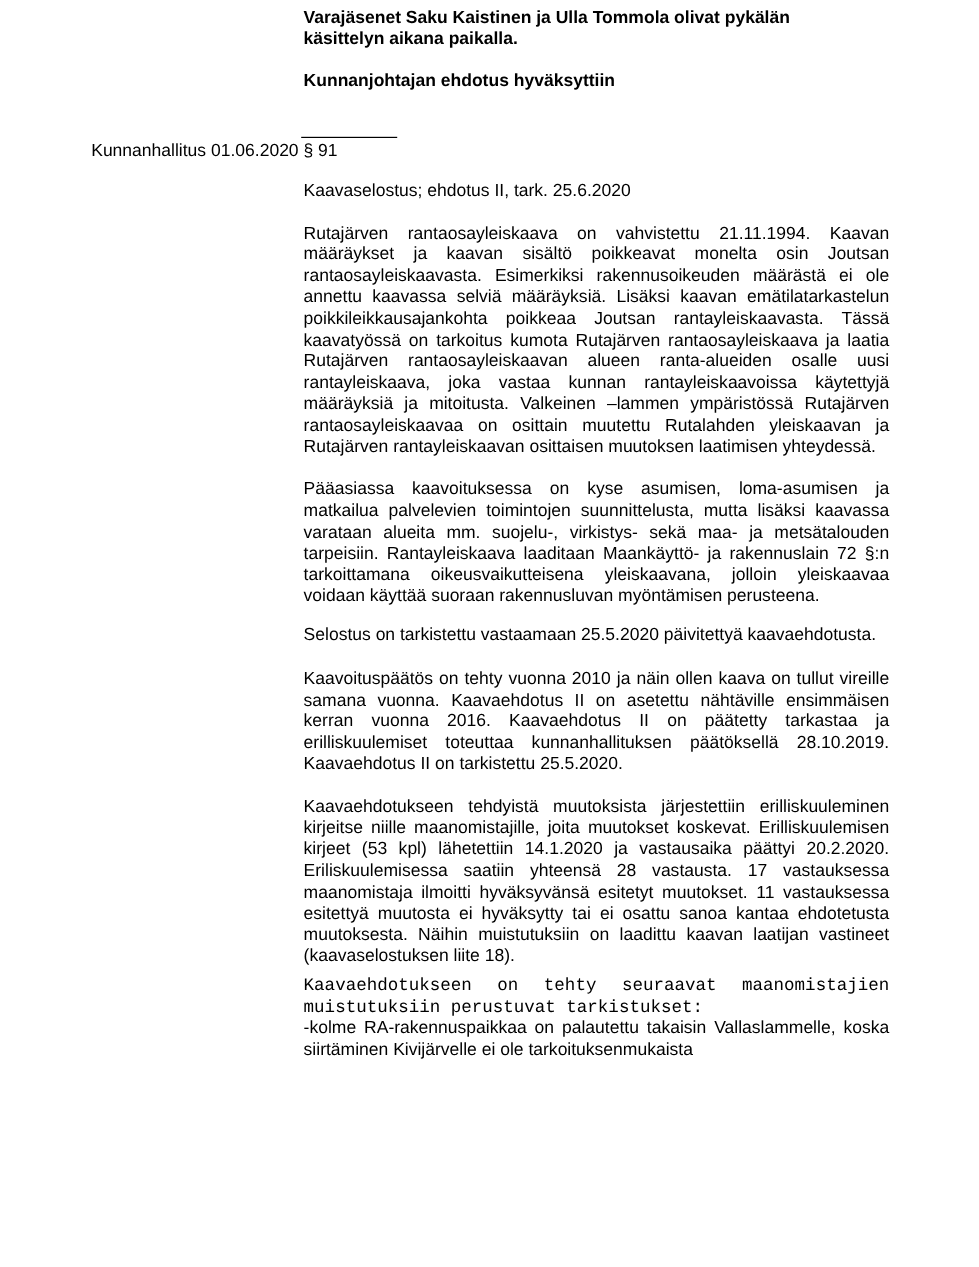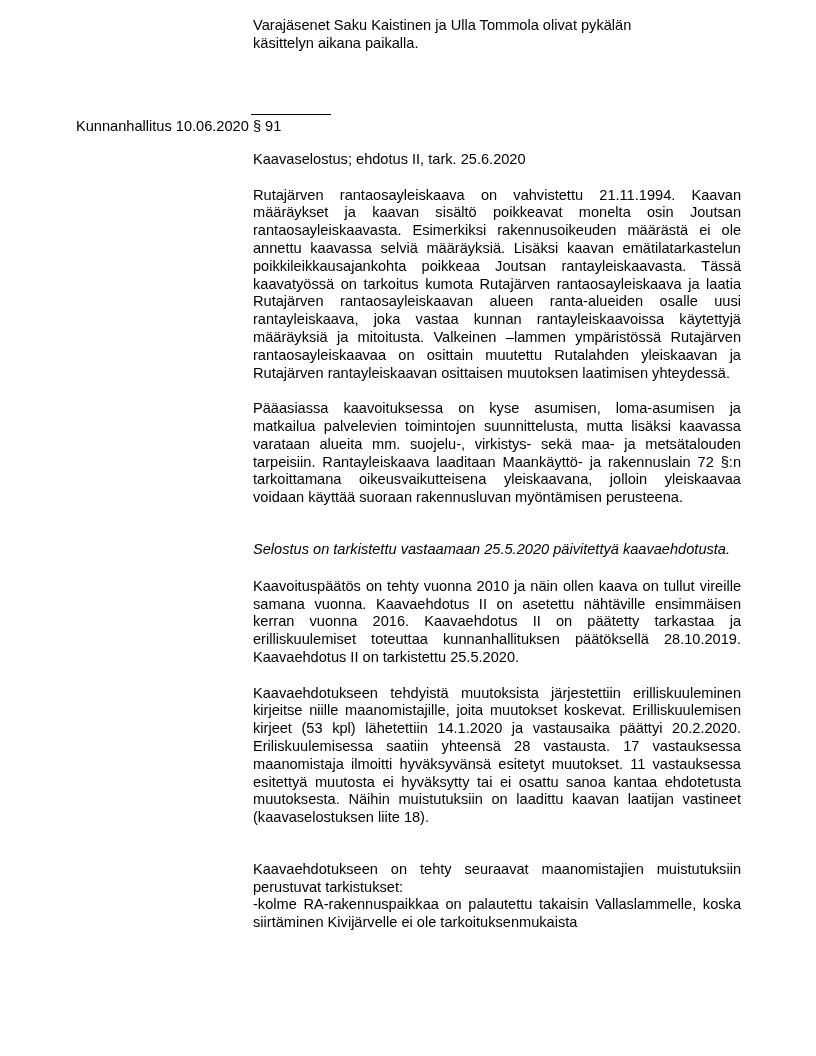--- a/index.html
+++ b/index.html
@@ -7,30 +7,31 @@
          font-family: "Liberation Sans", sans-serif; font-size: 14.6px; color: #000; }
   .col { position: absolute; left: 253px; width: 488px; }
   .p { margin: 0; line-height: 17.8px; text-align: justify; }
   .p.left { text-align: left; }
   .heading-left { position: absolute; left: 76px; top: 118px; line-height: 17.8px; }
   .rule { position: absolute; left: 251px; top: 114px; width: 80px; border-top: 1px solid #000; }
 </style>
 </head>
 <body>
 
-<div class="col" style="top:17px;">
+<div class="col" style="top:7px;font-weight:bold;">
   <p class="p left" style="width:420px;">Varajäsenet  Saku Kaistinen ja Ulla Tommola olivat pykälän käsittelyn aikana paikalla.</p>
+  <p class="p left" style="margin-top:17.8px;">Kunnanjohtajan ehdotus hyväksyttiin</p>
 </div>
 
 <div class="rule"></div>
-<div class="heading-left">Kunnanhallitus 10.06.2020 § 91</div>
+<div class="heading-left">Kunnanhallitus 01.06.2020 § 91</div>
 
 <div class="col" style="top:151px;">
   <p class="p left">Kaavaselostus; ehdotus II, tark. 25.6.2020</p>
   <p class="p" style="margin-top:17.8px;">Rutajärven rantaosayleiskaava on vahvistettu 21.11.1994. Kaavan määräykset ja kaavan sisältö poikkeavat monelta osin Joutsan rantaosayleiskaavasta. Esimerkiksi rakennusoikeuden määrästä ei ole annettu kaavassa selviä määräyksiä. Lisäksi kaavan emätilatarkastelun poikkileikkausajankohta poikkeaa Joutsan rantayleiskaavasta. Tässä kaavatyössä on tarkoitus kumota Rutajärven rantaosayleiskaava ja laatia Rutajärven rantaosayleiskaavan alueen ranta-alueiden osalle uusi rantayleiskaava, joka vastaa kunnan rantayleiskaavoissa käytettyjä määräyksiä ja mitoitusta. Valkeinen –lammen ympäristössä Rutajärven rantaosayleiskaavaa on osittain muutettu Rutalahden yleiskaavan ja Rutajärven rantayleiskaavan osittaisen muutoksen laatimisen yhteydessä.</p>
   <p class="p" style="margin-top:17.8px;">Pääasiassa kaavoituksessa on kyse asumisen, loma-asumisen ja matkailua palvelevien toimintojen suunnittelusta, mutta lisäksi kaavassa varataan alueita mm. suojelu-, virkistys- sekä maa- ja metsätalouden tarpeisiin. Rantayleiskaava laaditaan Maankäyttö- ja rakennuslain 72 §:n tarkoittamana oikeusvaikutteisena yleiskaavana, jolloin yleiskaavaa voidaan käyttää suoraan rakennusluvan myöntämisen perusteena.</p>
-  <p class="p" style="margin-top:34px;font-style:italic;">Selostus on tarkistettu vastaamaan 25.5.2020 päivitettyä kaavaehdotusta.</p>
+  <p class="p" style="margin-top:14px;">Selostus on tarkistettu vastaamaan 25.5.2020 päivitettyä kaavaehdotusta.</p>
   <p class="p" style="margin-top:19px;">Kaavoituspäätös on tehty vuonna 2010 ja näin ollen kaava on tullut vireille samana vuonna. Kaavaehdotus II on asetettu nähtäville ensimmäisen kerran vuonna 2016. Kaavaehdotus II on päätetty tarkastaa ja erilliskuulemiset toteuttaa kunnanhallituksen päätöksellä 28.10.2019. Kaavaehdotus II on tarkistettu 25.5.2020.</p>
   <p class="p" style="margin-top:17.8px;">Kaavaehdotukseen tehdyistä muutoksista järjestettiin erilliskuuleminen kirjeitse niille maanomistajille, joita muutokset koskevat. Erilliskuulemisen kirjeet (53 kpl) lähetettiin 14.1.2020 ja vastausaika päättyi 20.2.2020. Eriliskuulemisessa saatiin yhteensä 28 vastausta. 17 vastauksessa maanomistaja ilmoitti hyväksyvänsä esitetyt muutokset. 11 vastauksessa esitettyä muutosta ei hyväksytty tai ei osattu sanoa kantaa ehdotetusta muutoksesta. Näihin muistutuksiin on laadittu kaavan laatijan vastineet (kaavaselostuksen liite 18).</p>
-  <p class="p" style="margin-top:34px;">Kaavaehdotukseen on tehty seuraavat maanomistajien muistutuksiin perustuvat tarkistukset:</p>
+  <p class="p" style="margin-top:7px;font-family:Liberation Mono, monospace;">Kaavaehdotukseen on tehty seuraavat maanomistajien muistutuksiin perustuvat tarkistukset:</p>
   <p class="p">-kolme RA-rakennuspaikkaa on palautettu takaisin Vallaslammelle, koska siirtäminen Kivijärvelle ei ole tarkoituksenmukaista</p>
 
 </div>
 
 </body></html>

